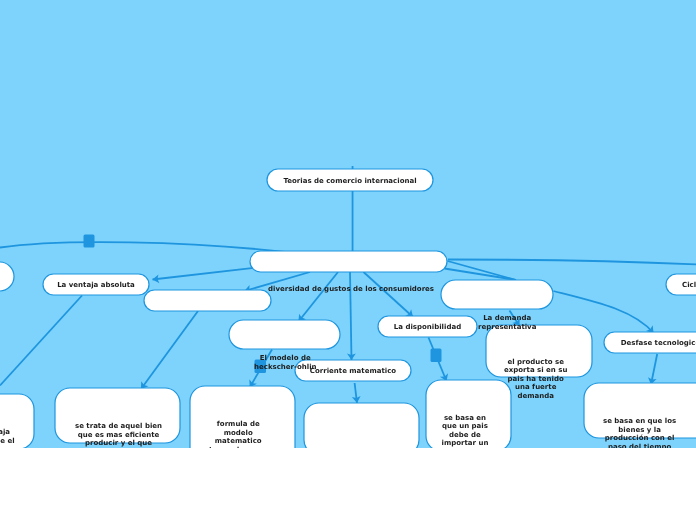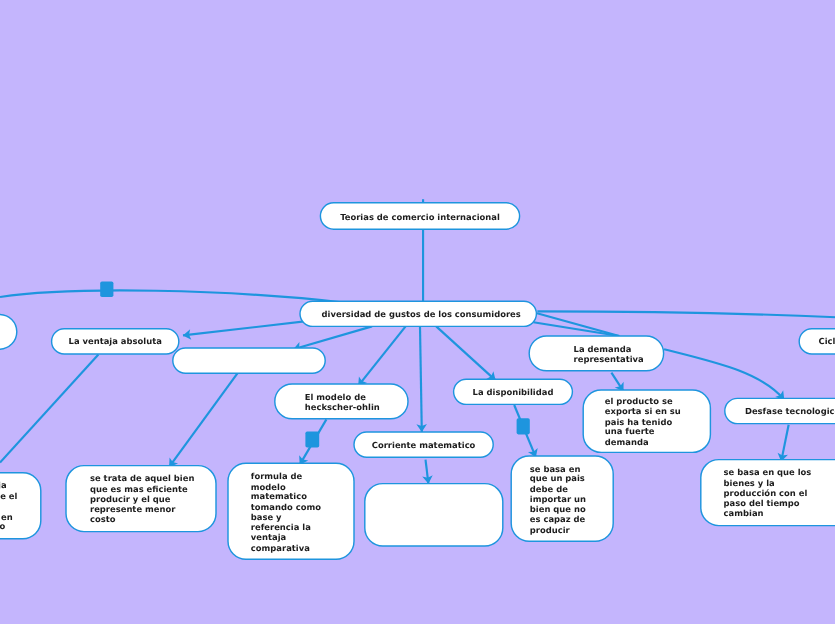--- a/index.html
+++ b/index.html
@@ -1,27 +1,27 @@
 <!DOCTYPE html>
 <html><head>
 <meta charset="utf-8">
 <title>Teorias de comercio internacional</title>
 <style>
   html,body{margin:0;padding:0;background:#ffffff;}
   body{width:696px;height:520px;overflow:hidden;
        font-family:"DejaVu Sans",sans-serif;}
-  #canvas{position:relative;width:696px;height:520px;overflow:hidden;background:#c4b5fd;}
+  #canvas{position:relative;width:696px;height:448px;overflow:hidden;background:#7dd3fc;}
   #edges{position:absolute;left:0;top:0;width:696px;height:520px;pointer-events:none;}
   .node{position:absolute;box-sizing:border-box;
         border:1px solid transparent;background:transparent;
         display:flex;align-items:center;
         color:#1d1d1d;font-weight:bold;font-size:7px;line-height:8.5px;
         white-space:pre-line;}
   .node.ctr{justify-content:center;text-align:center;}
-  .node.lft{justify-content:flex-start;text-align:left;}
+  .node.lft{justify-content:flex-start;text-align:center;margin-top:27px;}
   .node > span{display:block;transform:translateZ(0);position:relative;top:1.2px;}
 </style>
 </head>
 <body>
 
 <div id="canvas">
 
   <svg id="edges" viewBox="0 0 696 520" xmlns="http://www.w3.org/2000/svg">
     <defs>
       <marker id="ah" markerWidth="10" markerHeight="10" refX="7.3" refY="5" orient="auto" markerUnits="userSpaceOnUse">

